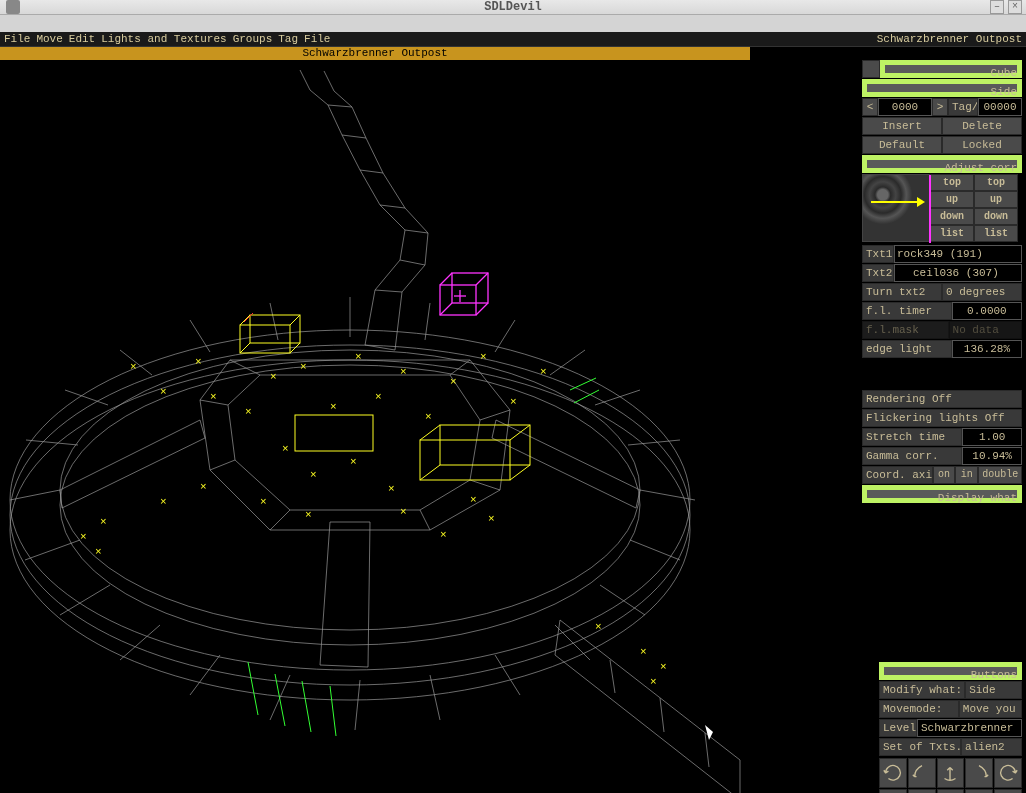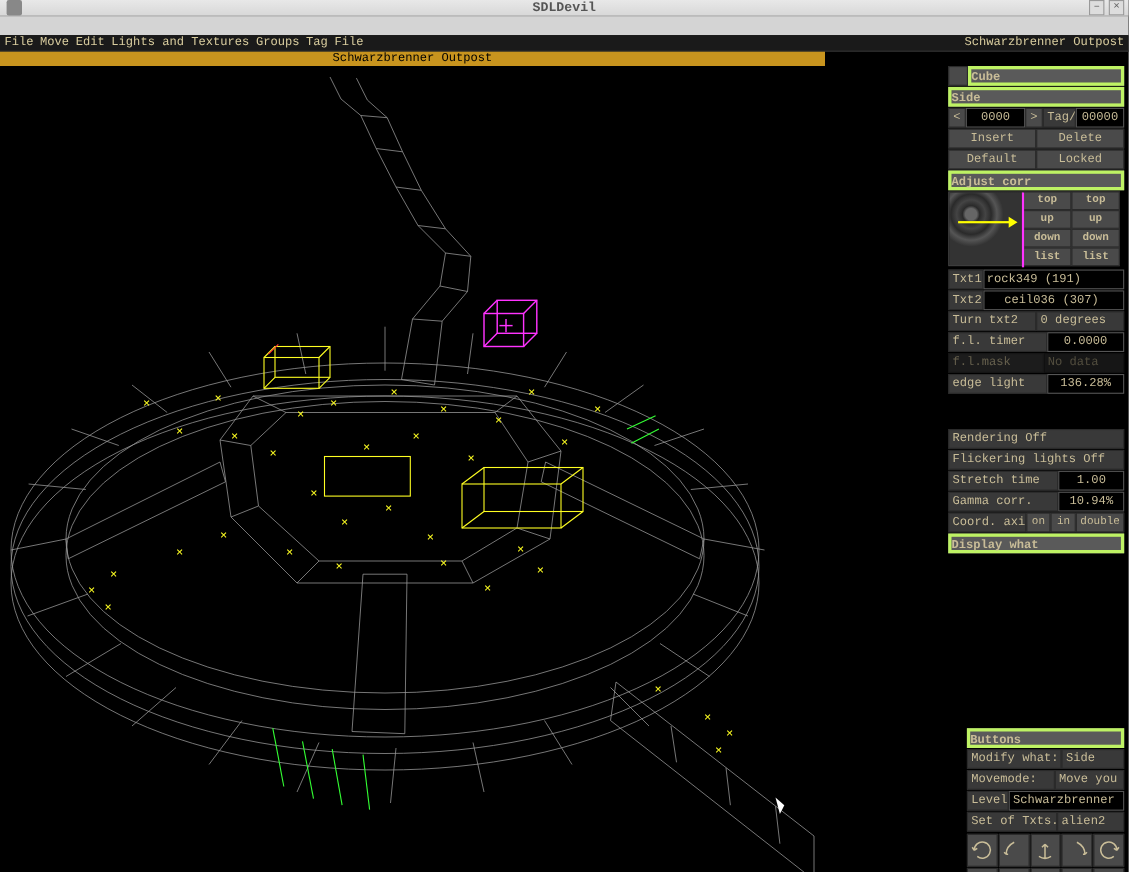--- a/index.html
+++ b/index.html
@@ -21,21 +21,21 @@
 
 .viewport { position: absolute; top: 28px; left: 0; width: 750px; height: 743px; background: #000; overflow: hidden; }
 
 .panel { position: absolute; right: 4px; background: #000; color: #c9bd98; }
 .panel-top { top: 28px; width: 160px; }
 .panel-mid { top: 358px; width: 160px; }
 .panel-bottom { top: 630px; width: 143px; }
 
 .row { display: flex; height: 18px; margin-bottom: 1px; }
 .btn { background: #4a4a4a; border: 1px solid #2a2a2a; color: #c9bd98; text-align: center; line-height: 16px; cursor: pointer; overflow: hidden; white-space: nowrap; }
-.hdr { background: #5a5a5a; border: 3px solid #bef264; text-align: left; line-height: 16px; flex: 1; font-weight: bold; }
+.hdr { background: #5a5a5a; border: 5px solid #bef264; text-align: right; line-height: 16px; flex: 1; }
 .inp { background: #000; border: 1px solid #555; color: #c9bd98; text-align: center; line-height: 16px; }
 .lbl { background: #393939; border: 1px solid #2a2a2a; color: #c9bd98; padding: 0 3px; line-height: 16px; overflow: hidden; white-space: nowrap; }
 .nav { background: #4a4a4a; border: 1px solid #2a2a2a; color: #c9bd98; text-align: center; line-height: 16px; width: 16px; cursor: pointer; }
 
 .tex-preview { width: 68px; height: 68px; background: radial-gradient(circle at 30% 30%, #666 8%, #2a2a2a 12%, #444 20%, #2a2a2a 28%, #555 36%, #333 45%); border: 1px solid #444; position: relative; }
 .tex-arrow { position: absolute; top: 26px; left: 8px; width: 48px; height: 2px; background: #ffff00; }
 .tex-arrow::after { content: ''; position: absolute; right: -6px; top: -4px; border-left: 8px solid #ffff00; border-top: 5px solid transparent; border-bottom: 5px solid transparent; }
 .tex-edge { position: absolute; right: -2px; top: 0; width: 2px; height: 68px; background: #ff33ff; }
 
 .small-col { display: flex; flex-direction: column; font-weight: bold; }

